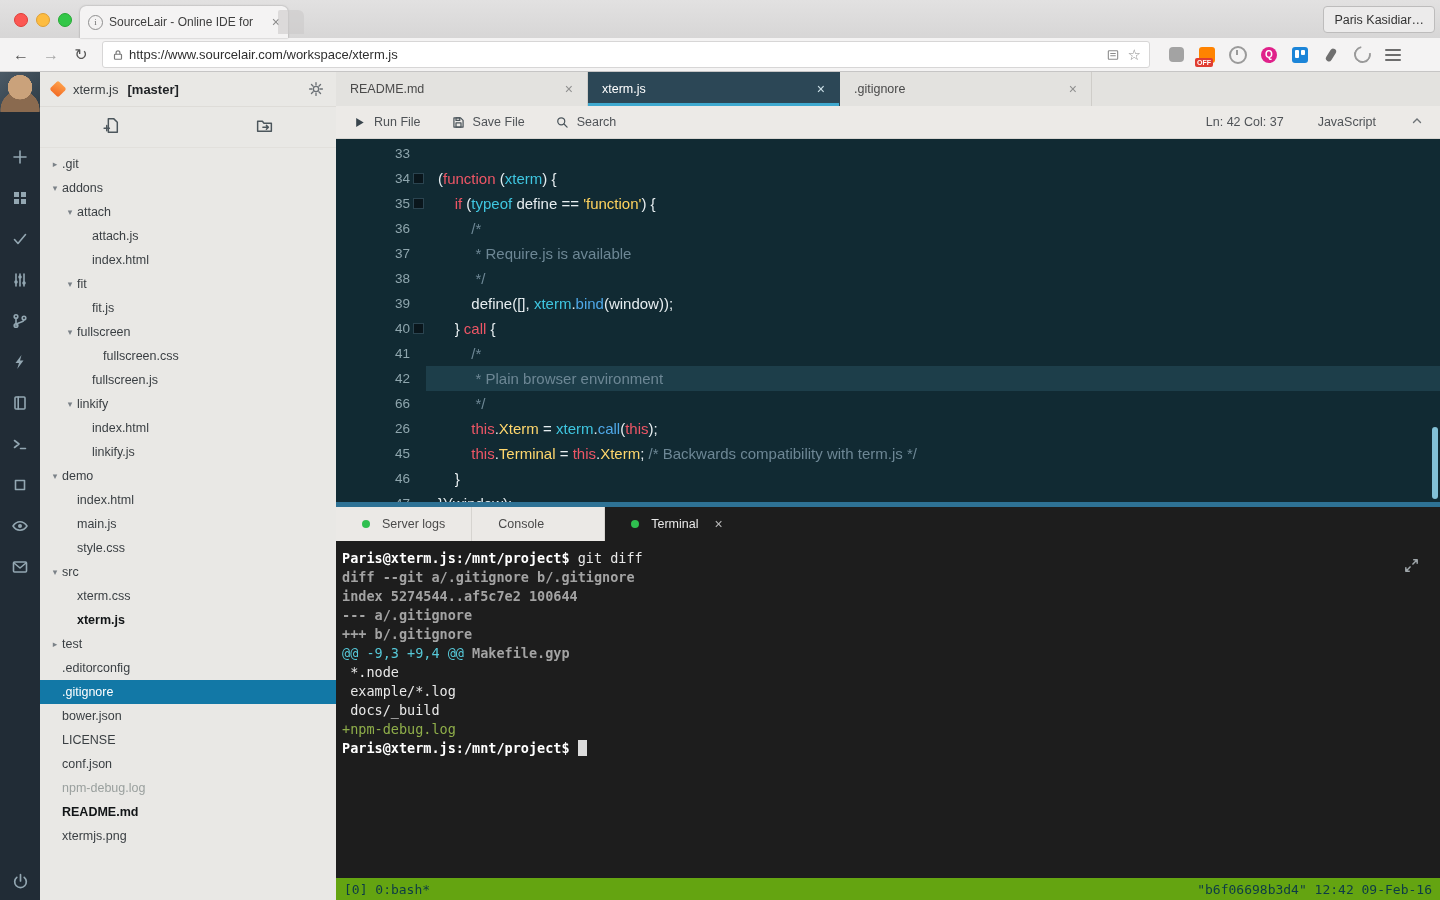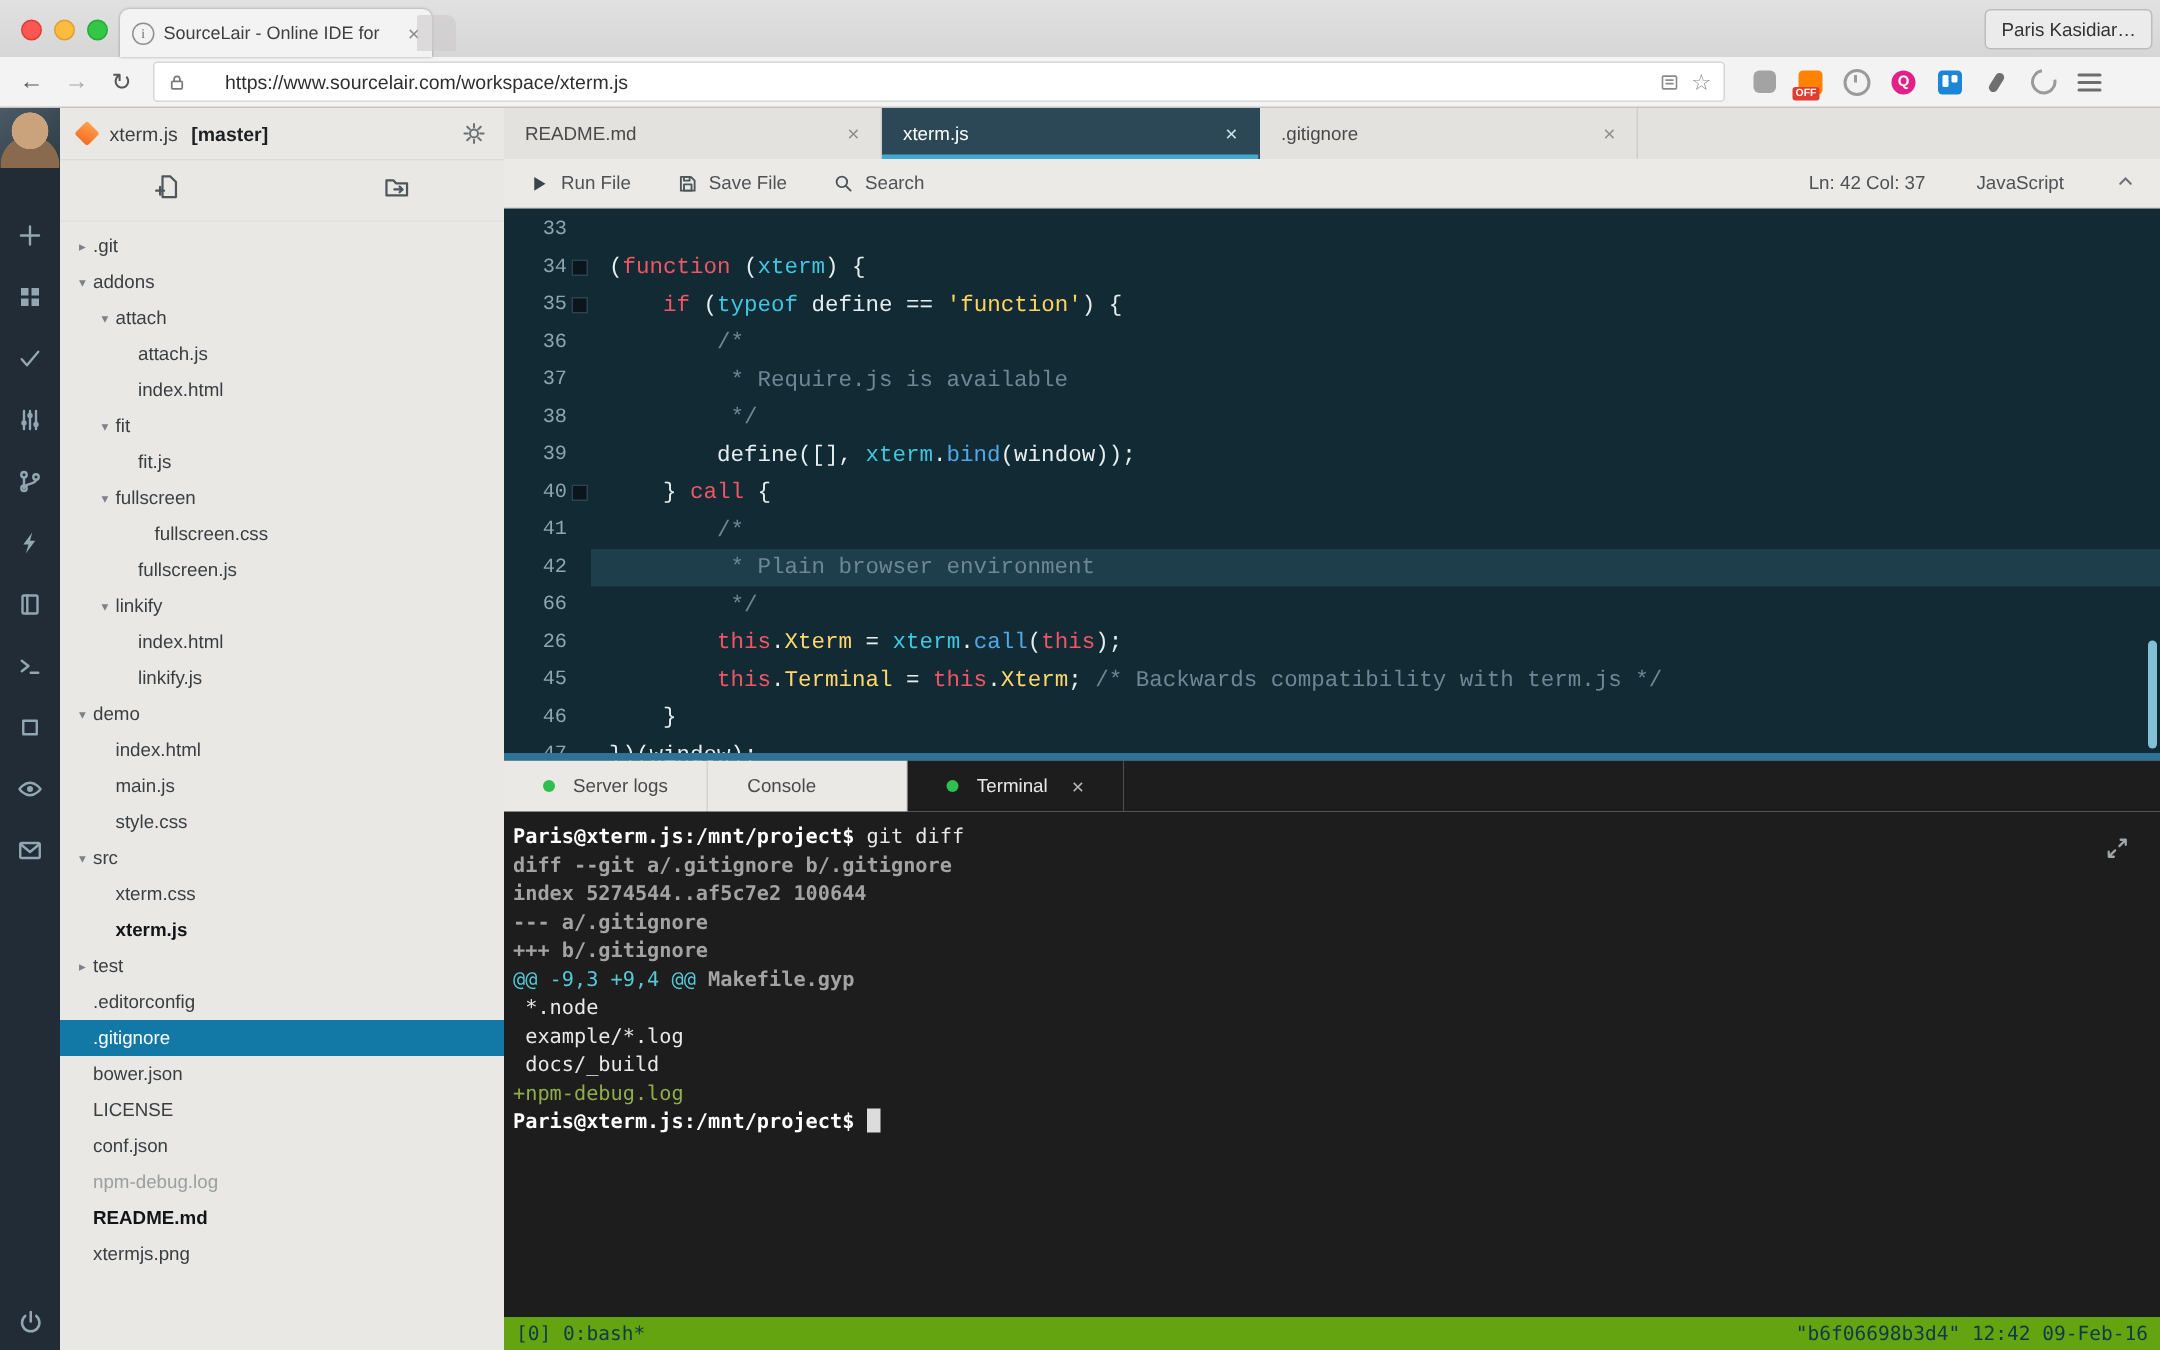--- a/index.html
+++ b/index.html
@@ -17,21 +17,21 @@
   .btab-label{white-space:nowrap;overflow:hidden;text-overflow:ellipsis;flex:1;}
   .favicon{width:13px;height:13px;border:1px solid #8f8f8f;border-radius:50%;color:#6f6f6f;font-size:9px;line-height:13px;text-align:center;flex:none;font-family:"Liberation Serif",serif;}
   .btab-close{color:#8a8a8a;font-size:14px;flex:none;}
   .newtab{position:absolute;left:278px;top:10px;width:26px;height:24px;background:#cbcaca;border-radius:2px 6px 0 0;opacity:.6;}
   .profile-chip{position:absolute;right:5px;top:6px;height:25px;border:1px solid #bdbcbc;border-radius:4px;background:#ecebeb;font-size:12.5px;color:#333;display:flex;align-items:center;padding:0 10px;max-width:110px;}
   .profile-chip span{white-space:nowrap;overflow:hidden;}
 
   .navbar{height:33px;background:#f4f3f3;border-bottom:1px solid #c6c5c5;display:flex;align-items:center;padding:0 8px;gap:4px;flex:none;}
   .nav-btn{width:26px;text-align:center;font-size:16px;color:#575757;}
   .nav-btn.dim{color:#a7a7a7;}
-  .url{width:1030px;height:25px;background:#fff;border:1px solid #d7d6d6;border-radius:3px;display:flex;align-items:center;padding:0 8px;gap:25px;font-size:13px;color:#2f2f2f;flex:none;margin-left:4px;}
+  .url{width:1030px;height:25px;background:#fff;border:1px solid #d7d6d6;border-radius:3px;display:flex;align-items:center;padding:0 8px;gap:4px;font-size:13px;color:#2f2f2f;flex:none;margin-left:4px;}
   .url svg{flex:none;}
   .url-text{white-space:nowrap;overflow:hidden;flex:1;}
   .url-icons{margin-left:auto;display:flex;align-items:center;gap:8px;color:#8b8b8b;}
   .exts{display:flex;align-items:center;gap:7px;margin-left:10px;}
   .ext{width:24px;height:24px;display:flex;align-items:center;justify-content:center;position:relative;}
   .x-hand{width:15px;height:15px;background:#a3a3a3;border-radius:4px;}
   .x-adblock{width:16px;height:16px;background:#ff8300;border-radius:3px;}
   .x-badge{position:absolute;left:0px;bottom:0px;background:#e03c31;color:#fff;font-size:7px;font-weight:bold;padding:0 2px;border-radius:2px;line-height:9px;}
   .x-clock{width:14px;height:14px;border:2px solid #9a9a9a;border-radius:50%;position:relative;}
   .x-clock::after{content:"";position:absolute;left:5px;top:2px;width:2px;height:5px;background:#9a9a9a;}
@@ -83,21 +83,21 @@
   .etab.active{background:#2c4756;color:#fff;border-right-color:#2c4756;box-shadow:inset 0 -3px 0 #3fa9cf;}
   .etab.active .x{color:#cfe3ea;}
 
   .etoolbar{height:32px;background:#eceae7;display:flex;align-items:center;padding:0 16px;gap:30px;font-size:12.5px;color:#4f5357;border-bottom:1px solid #d8d6d2;flex:none;}
   .tool{display:flex;align-items:center;gap:7px;justify-content:flex-end;}
   .tool svg{width:15px;height:15px;stroke:#4c565c;stroke-width:1.5;fill:none;stroke-linecap:round;stroke-linejoin:round;}
   .tool svg .f{fill:#39454d;stroke:none;}
   .e-right{margin-left:auto;display:flex;align-items:center;gap:34px;}
   .collapse svg{width:14px;height:14px;stroke:#6d7276;stroke-width:1.8;fill:none;stroke-linecap:round;}
 
-  .editor{flex:1;background:#112a33;position:relative;overflow:hidden;font-family:Liberation Mono, monospace;font-size:15px;line-height:25px;padding-top:2px;}
+  .editor{flex:1;background:#112a33;position:relative;overflow:hidden;font-family:Liberation Sans, sans-serif;font-size:15px;line-height:25px;padding-top:2px;padding-left:32px;}
   .cline{display:flex;height:25px;}
   .cline .num{width:42px;flex:none;text-align:right;color:#8fa6ae;font-size:13.5px;}
   .cline .foldslot{width:16px;flex:none;display:flex;align-items:center;justify-content:center;}
   .foldbox{width:9px;height:9px;background:#0a161c;border:1px solid #2b4450;}
   .cline .ctext{flex:1;padding-left:12px;white-space:pre;color:#e6edf0;}
   .cline.cur .ctext{background:#1d3e4a;}
   .tk-kw{color:#ee5666;}
   .tk-cy{color:#3fc6e0;}
   .tk-st{color:#ffd35e;}
   .tk-bl{color:#4fa8e8;}

